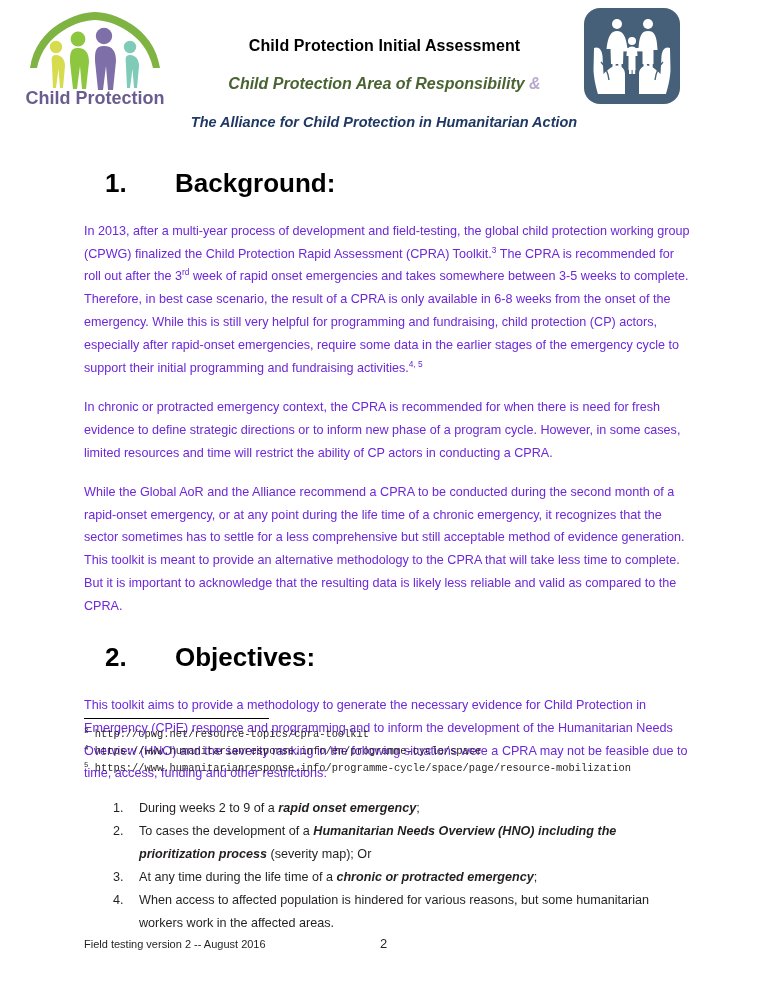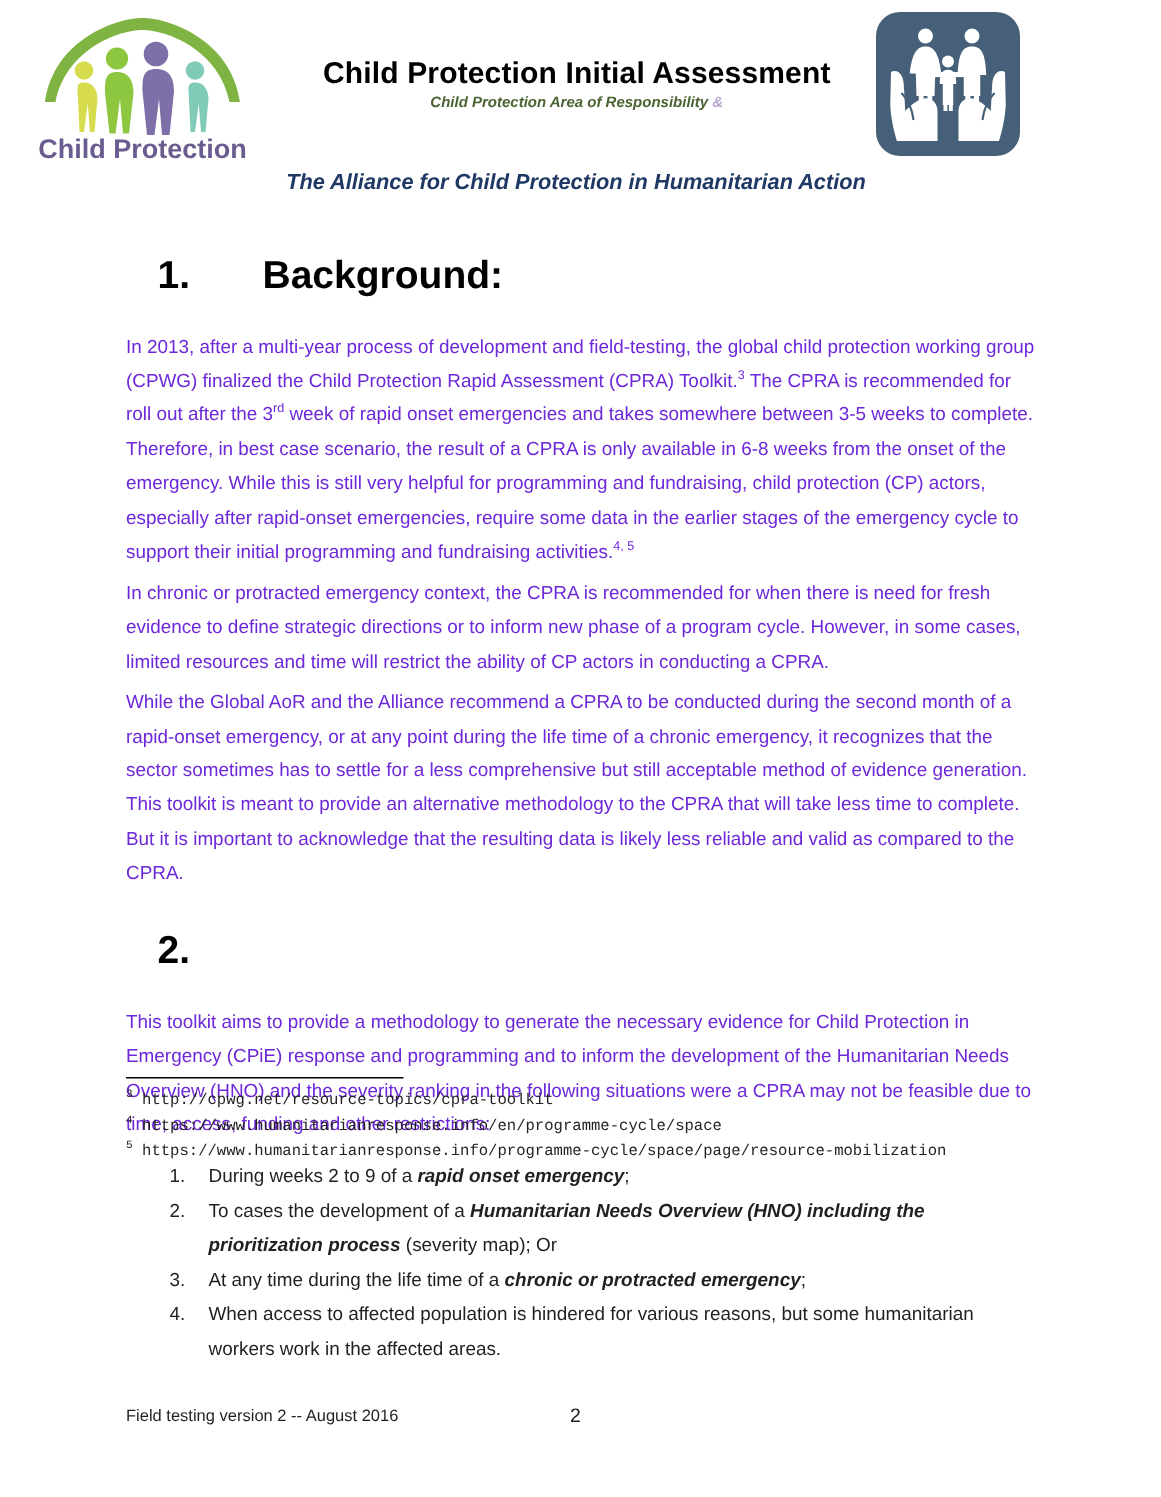--- a/index.html
+++ b/index.html
@@ -40,28 +40,29 @@
     height: 96px;
   }
   .header-titles {
     position: absolute;
     left: 170px;
     right: 175px;
     top: 36px;
     text-align: center;
   }
   .title-main {
-    font-size: 20px;
+    font-size: 16px;
     font-weight: bold;
     color: #000000;
     letter-spacing: 0.1px;
     line-height: 1.3;
   }
   .title-sub {
-    font-size: 10px;
+    margin-top: 17px;
+    font-size: 16px;
     font-weight: bold;
     font-style: italic;
     color: #4a6332;
     line-height: 1.3;
   }
   .title-amp {
     color: #b8a8d0;
     font-weight: bold;
     font-style: italic;
   }
@@ -106,21 +107,21 @@
   p.body-text {
     margin: 0;
     font-size: 12.6px;
     line-height: 1.82;
     color: #6d28d9;
     text-align: left;
     margin-left: 84px;
     margin-right: 84px;
   }
   p.pfirst { margin-top: 22px; }
-  p.pgap { margin-top: 4px; }
+  p.pgap { margin-top: 16px; }
 
   sup {
     font-size: 8.4px;
     vertical-align: super;
     line-height: 0;
   }
 
   
   ol.obj-list {
     margin: 12px 0 0 0;
@@ -260,20 +261,21 @@
     </h1>
 
     <p class="body-text pfirst"><span>In 2013, after a multi-year process of development and field-testing, the global child protection working group (CPWG) finalized the Child Protection Rapid Assessment (CPRA) Toolkit.</span><sup>3</sup><span> The CPRA is recommended for roll out after the 3</span><sup>rd</sup><span> week of rapid onset emergencies and takes somewhere between 3-5 weeks to complete. Therefore, in best case scenario, the result of a CPRA is only available in 6-8 weeks from the onset of the emergency. While this is still very helpful for programming and fundraising, child protection (CP) actors, especially after rapid-onset emergencies, require some data in the earlier stages of the emergency cycle to support their initial programming and fundraising activities.</span><sup>4, 5</sup></p>
 
     <p class="body-text pgap"> In chronic or protracted emergency context, the CPRA is recommended for when there is need for fresh evidence to define strategic directions or to inform new phase of a program cycle. However, in some cases, limited resources and time will restrict the ability of CP actors in conducting a CPRA.</p>
 
     <p class="body-text pgap">While the Global AoR and the Alliance recommend a CPRA to be conducted during the second month of a rapid-onset emergency, or at any point during the life time of a chronic emergency, it recognizes that the sector sometimes has to settle for a less comprehensive but still acceptable method of evidence generation. This toolkit is meant to provide an alternative methodology to the CPRA that will take less time to complete. But it is important to acknowledge that the resulting data is likely less reliable and valid as compared to the CPRA.</p>
 
     <h1 class="section-heading h1-objectives">
       <span class="num">2.</span>
+      <span>Objectives:</span>
     </h1>
 
     <p class="body-text pfirst">This toolkit aims to provide a methodology to generate the necessary evidence for Child Protection in Emergency (CPiE) response and programming and to inform the development of the Humanitarian Needs Overview (HNO) and the severity ranking in the following situations were a CPRA may not be feasible due to time, access, funding and other restrictions:</p>
 
     <ol class="obj-list">
       <li>
         <span class="li-num">1.</span><span> During weeks 2 to 9 of a </span><span class="bi">rapid onset emergency</span><span>;</span>
       </li>
       <li>
         <span class="li-num">2.</span><span>To cases the development of a </span><span class="bi">Humanitarian Needs Overview (HNO) including the prioritization process</span><span> (severity map);  Or</span>

